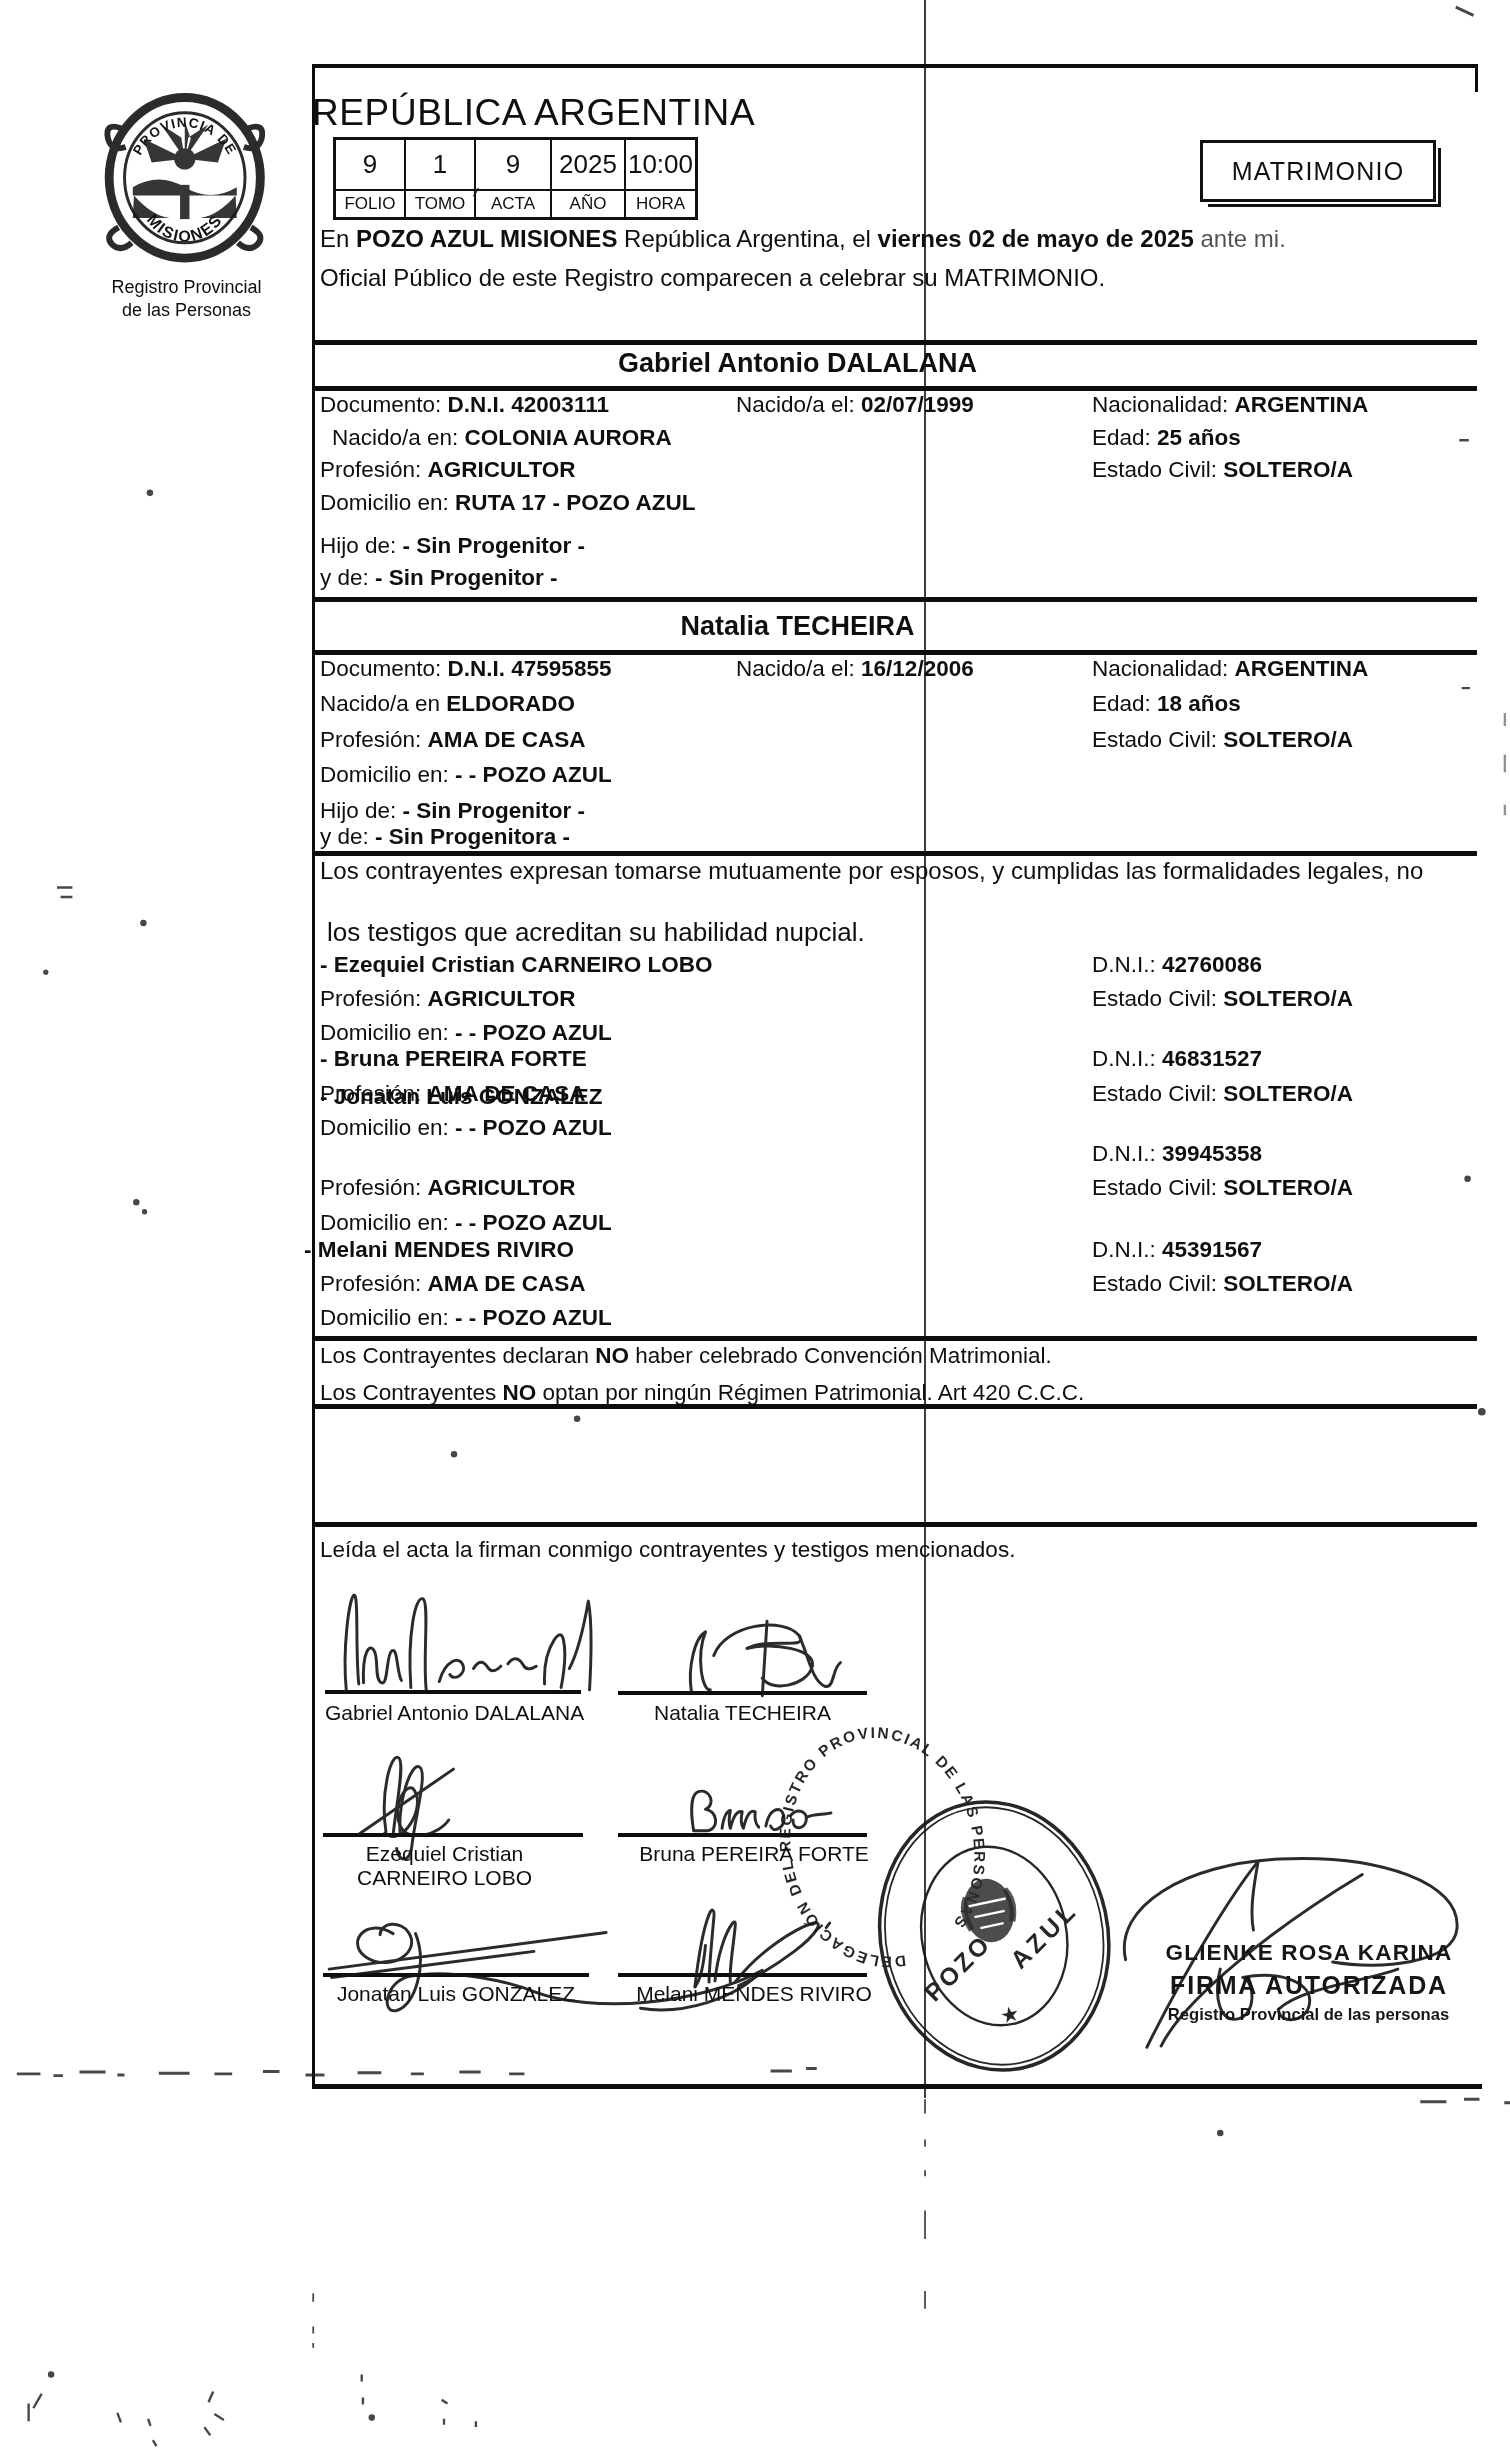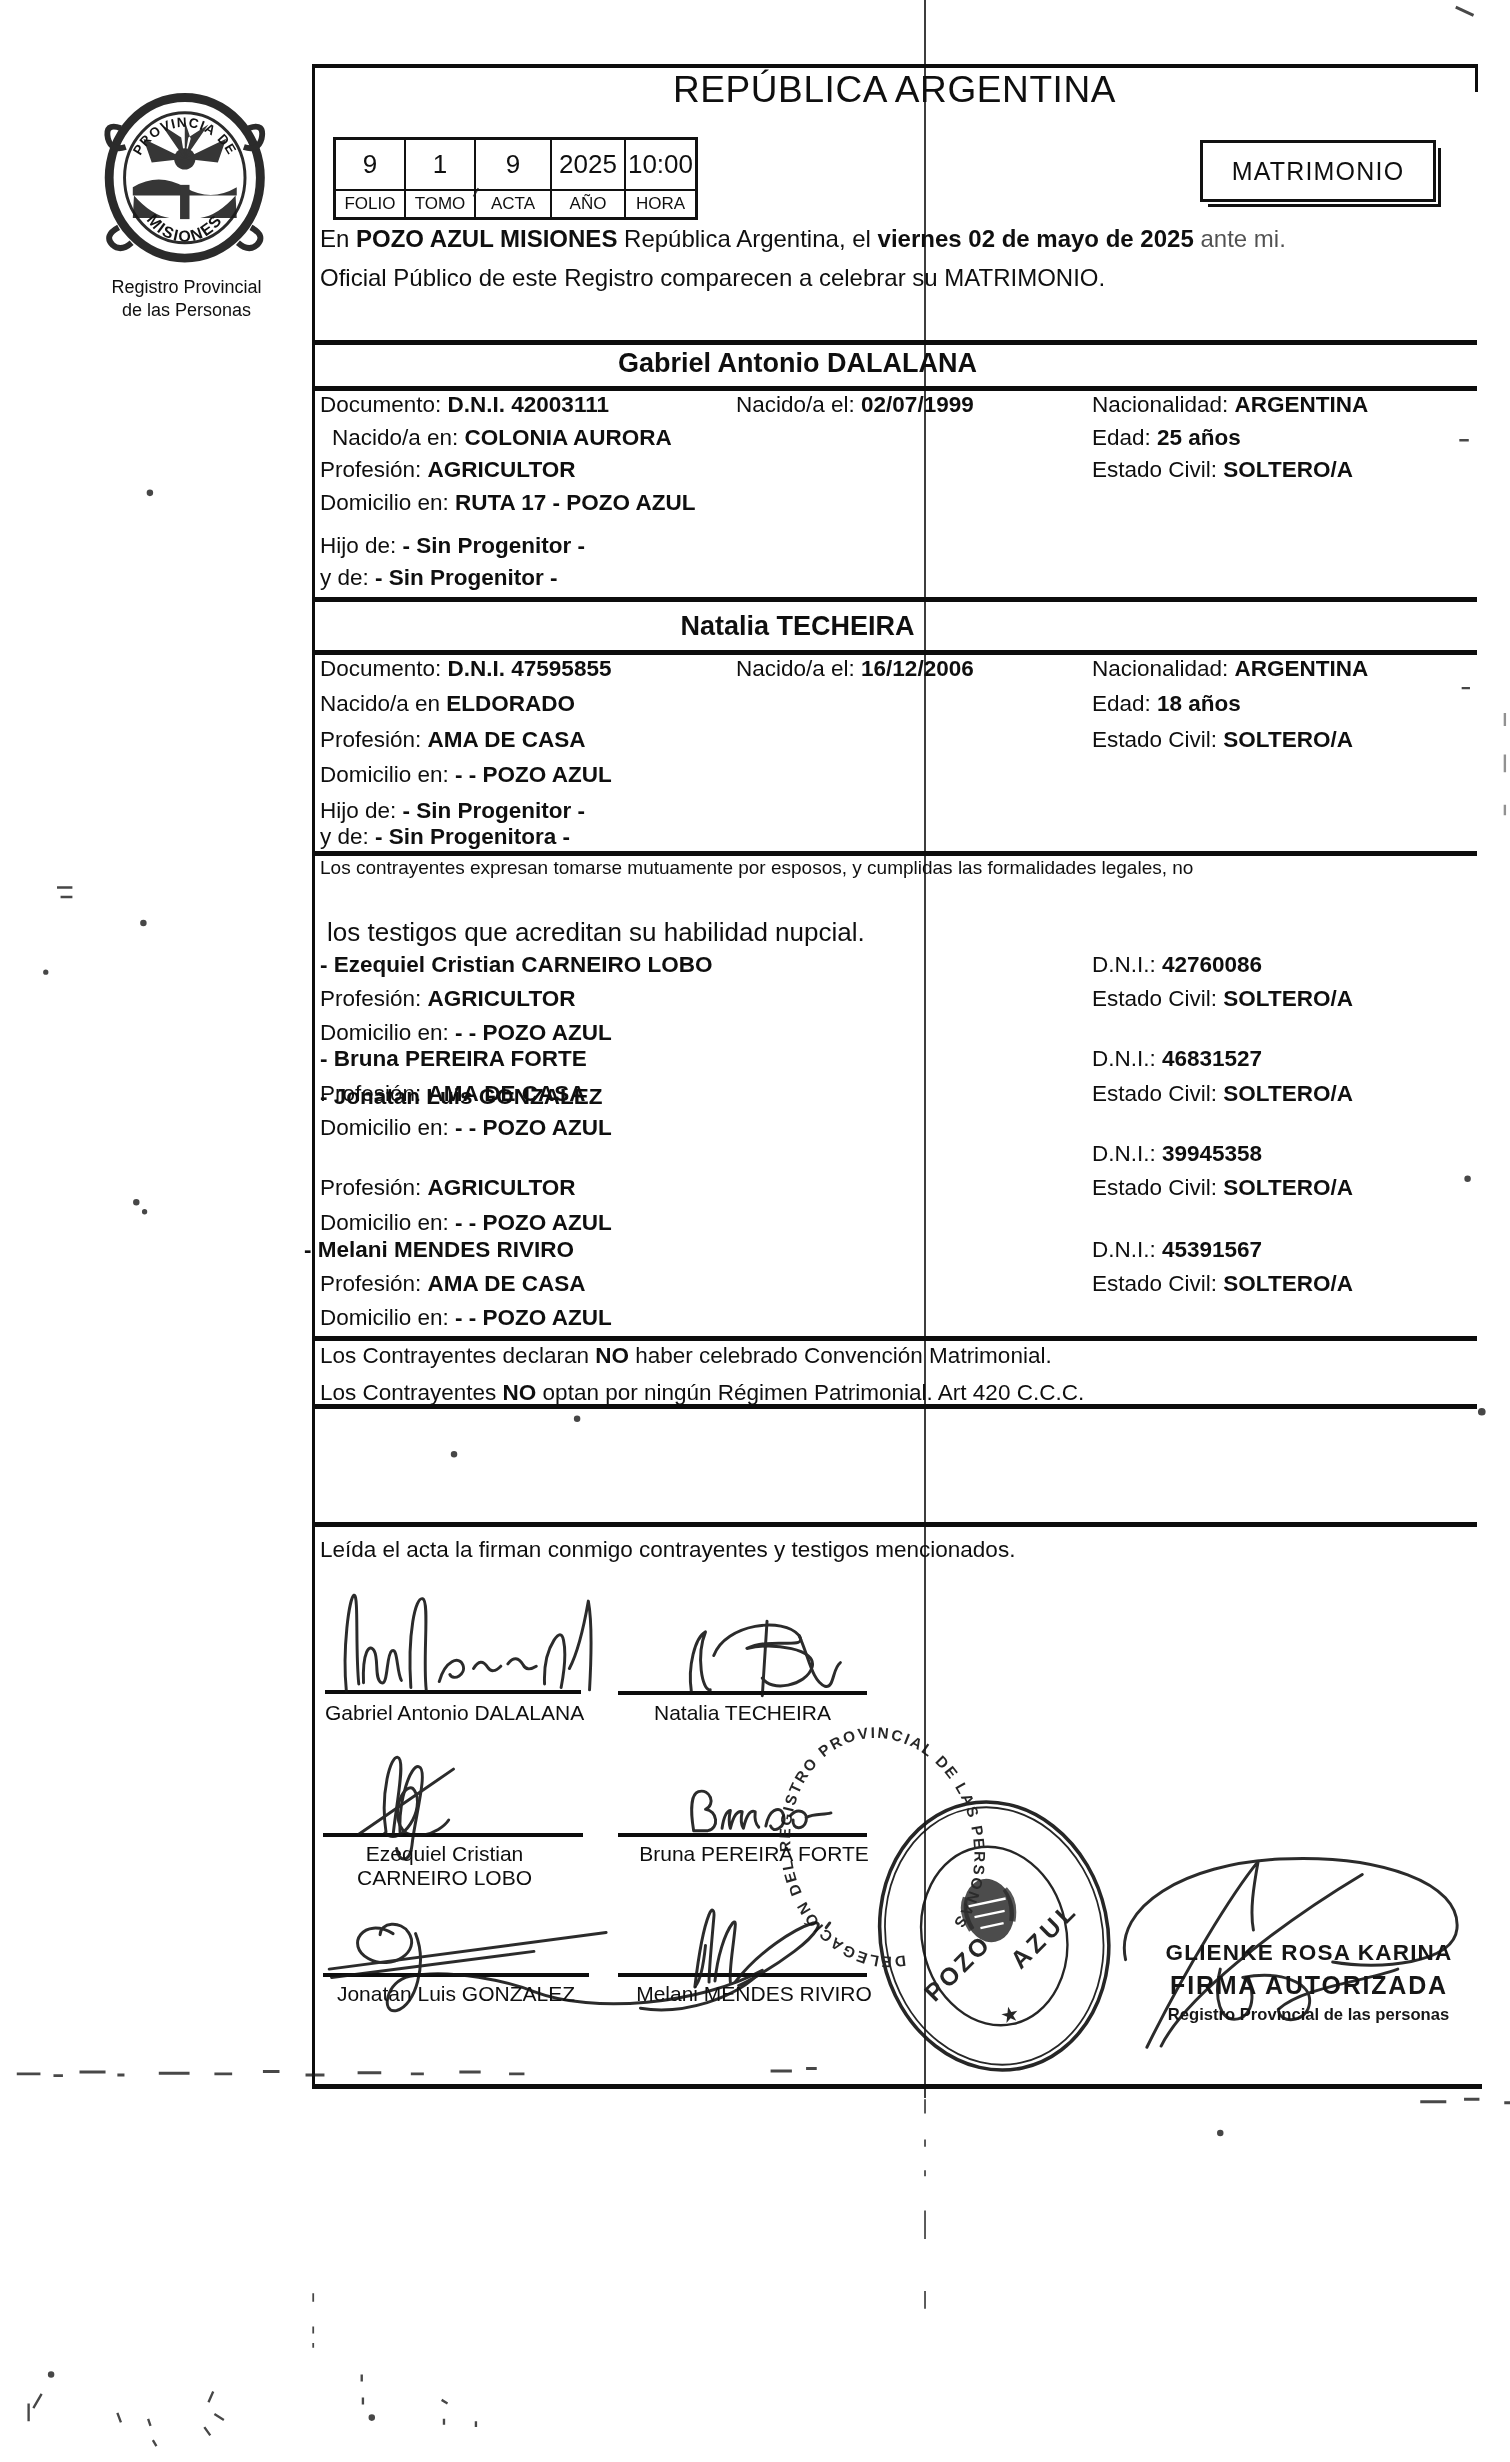--- a/index.html
+++ b/index.html
@@ -5,21 +5,21 @@
   html,body{margin:0;padding:0;background:#e8e8e8;}
   .page{position:relative;width:1511px;height:2462px;background:#ffffff;overflow:hidden;
         font-family:"Liberation Sans", sans-serif;color:#0f0f0f;}
   .t{position:absolute;white-space:nowrap;font-size:22.5px;line-height:1.15;color:#0f0f0f;}
   .b{font-weight:bold;}
   .fade{opacity:.72;}
   .rule{position:absolute;left:312px;width:1165px;height:4.7px;background:#0d0d0d;}
   .vline{position:absolute;background:#0d0d0d;}
   .hline{position:absolute;background:#0d0d0d;}
   .crease{position:absolute;left:924px;top:0;width:1.8px;height:2098px;background:#1c1c1c;opacity:.85;}
-  .doc-title{position:absolute;left:312px;width:1165px;top:69px;font-size:37px;letter-spacing:0.6px;text-align:center;}
+  .doc-title{position:absolute;left:312px;width:1165px;top:92px;font-size:37px;letter-spacing:0.6px;text-align:left;}
   .sec-title{position:absolute;left:312px;width:971px;font-size:27px;font-weight:bold;text-align:center;}
   table.idx{position:absolute;left:333px;top:137px;border-collapse:collapse;table-layout:fixed;}
   table.idx td{border:2.4px solid #111;text-align:center;vertical-align:middle;padding:0;}
   table.idx{border:3px solid #111;}
   table.idx .val td{height:49px;font-size:26px;}
   table.idx .lab td{height:26px;font-size:17px;margin-top:44px;}
   .mat-shadow{position:absolute;left:1208px;top:148px;width:230px;height:56px;
               border-right:3px solid #111;border-bottom:3px solid #111;}
   .mat-box{position:absolute;left:1200px;top:140px;width:230px;height:56px;border:3px solid #111;
            display:flex;align-items:center;justify-content:center;font-size:25px;letter-spacing:1.2px;}
@@ -132,21 +132,21 @@
   <div class="t" style="left:320px;top:691px;"><span>Nacido/a en </span><span class="b">ELDORADO</span></div>
   <div class="t" style="left:1092px;top:691px;"><span>Edad: </span><span class="b">18 años</span></div>
   <div class="t" style="left:320px;top:727px;"><span>Profesión: </span><span class="b">AMA DE CASA</span></div>
   <div class="t" style="left:1092px;top:727px;"><span>Estado Civil: </span><span class="b">SOLTERO/A</span></div>
   <div class="t" style="left:320px;top:762px;"><span>Domicilio en: </span><span class="b">- - POZO AZUL</span></div>
   <div class="t" style="left:320px;top:798px;"><span>Hijo de: </span><span class="b">- Sin Progenitor -</span></div>
   <div class="t" style="left:320px;top:824px;"><span>y de: </span><span class="b">- Sin Progenitora -</span></div>
 
   <div class="rule" style="top:851px;"></div>
 
-  <div class="t" style="left:320px;top:857px;font-size:19px;text-align:center;">Los contrayentes expresan tomarse mutuamente por esposos, y cumplidas las formalidades legales, no</div>
+  <div class="t" style="left:320px;top:857px;font-size:24px;text-align:center;">Los contrayentes expresan tomarse mutuamente por esposos, y cumplidas las formalidades legales, no</div>
   <div class="t" style="left:327px;top:918px;font-size:26px;">los testigos que acreditan su habilidad nupcial.</div>
 
   <div class="t b" style="left:320px;top:952px;">- Ezequiel Cristian CARNEIRO LOBO</div>
   <div class="t" style="left:1092px;top:952px;"><span>D.N.I.: </span><span class="b">42760086</span></div>
   <div class="t" style="left:320px;top:986px;"><span>Profesión: </span><span class="b">AGRICULTOR</span></div>
   <div class="t" style="left:1092px;top:986px;"><span>Estado Civil: </span><span class="b">SOLTERO/A</span></div>
   <div class="t" style="left:320px;top:1020px;"><span>Domicilio en: </span><span class="b">- - POZO AZUL</span></div>
 
   <div class="t b" style="left:320px;top:1046px;">- Bruna PEREIRA FORTE</div>
   <div class="t" style="left:1092px;top:1046px;"><span>D.N.I.: </span><span class="b">46831527</span></div>

